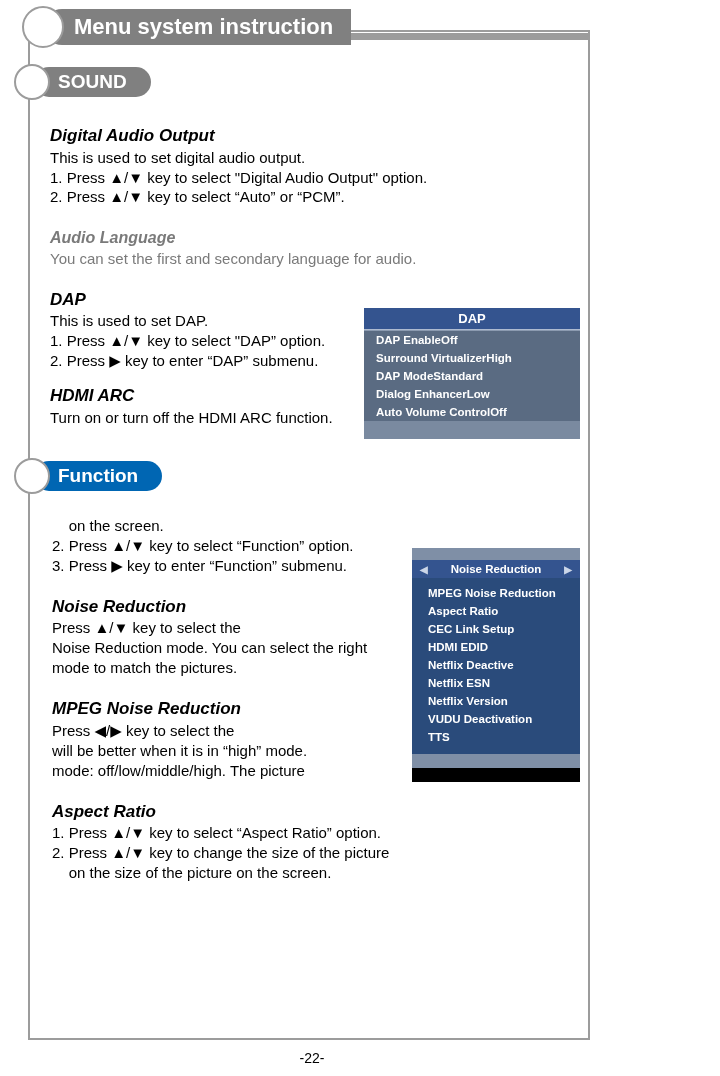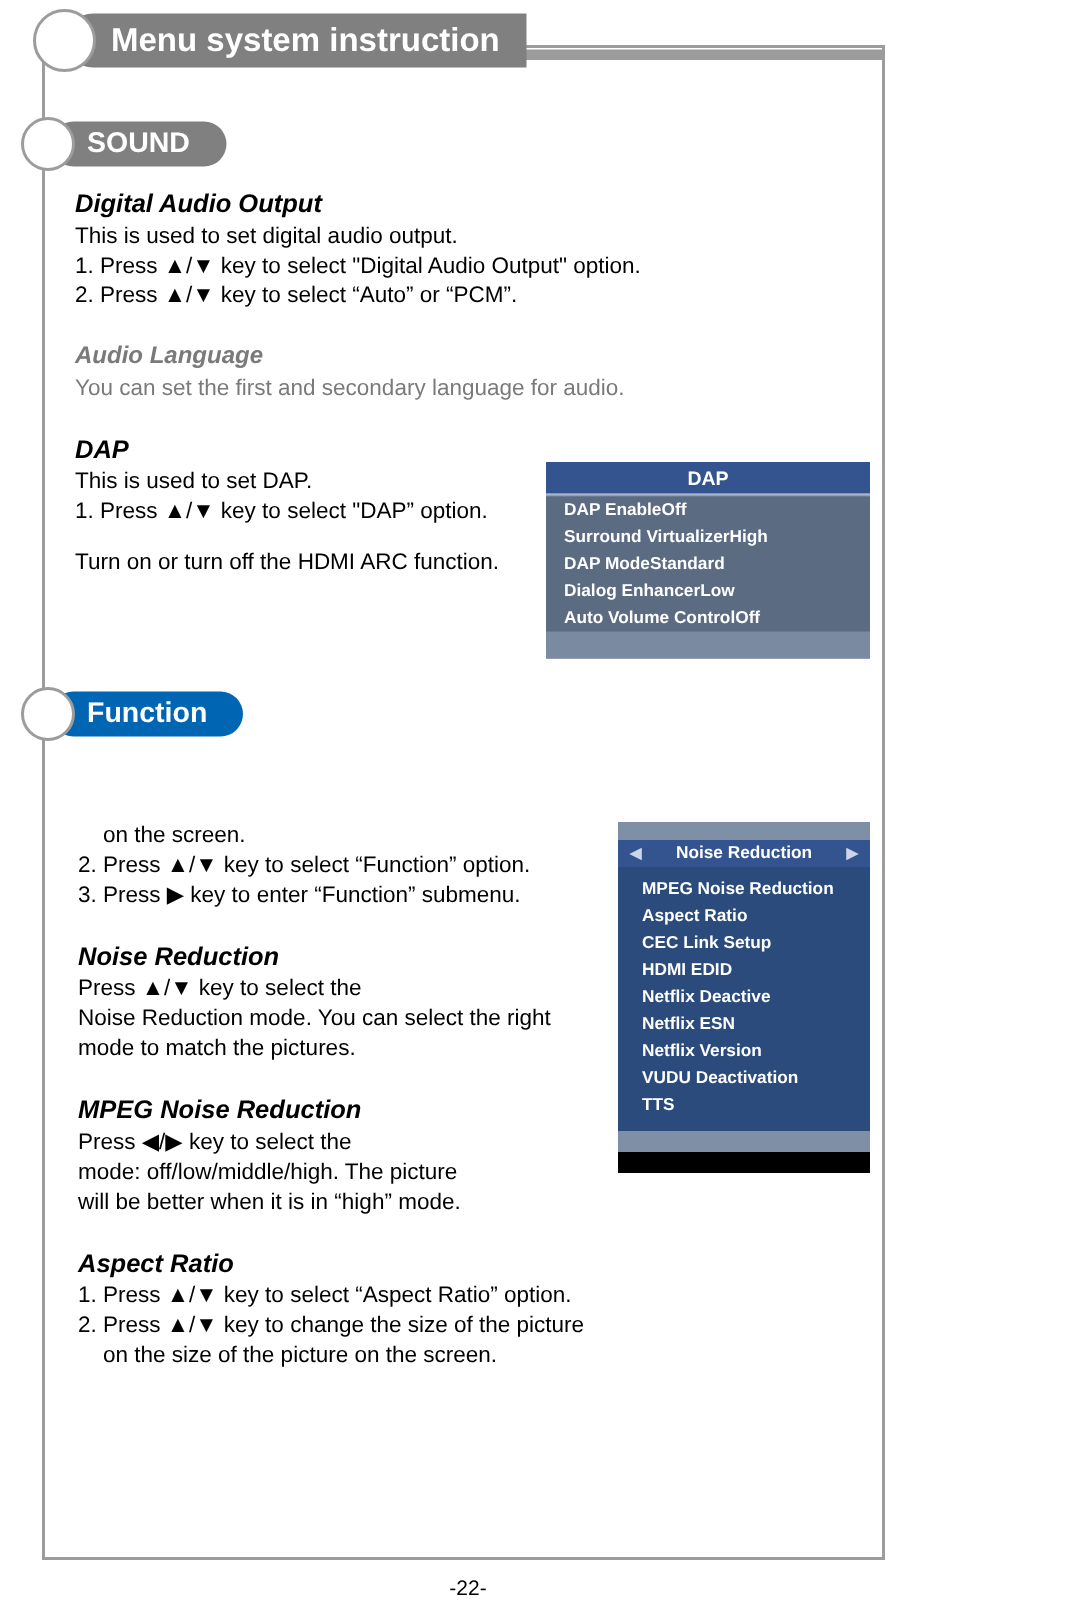--- a/index.html
+++ b/index.html
@@ -228,44 +228,46 @@
 
 <div class="page">
   <div class="outer-border"></div>
   <div class="under-title-rule"></div>
 
   <div class="title-tab">
     <div class="title-circle"></div>
     <div class="title-pill">Menu system instruction</div>
   </div>
 
-  <div class="section-tab" style="top:78px;">
+  <div class="section-tab" style="top:64px;">
     <div class="section-circle"></div>
     <div class="section-pill">SOUND</div>
   </div>
 
   <div class="content-area">
     <p class="block-title">Digital Audio Output</p>
     <p>This is used to  set  digital  audio  output.</p>
     <p><span>1. Press </span><span class="arrow">▲/▼</span><span> key to select "Digital  Audio  Output" option.</span></p>
     <p><span>2. Press </span><span class="arrow">▲/▼</span><span> key to select  “Auto” or “PCM”.</span></p>
 
     <div class="spacer20"></div>
 
     <p class="block-title-soft">Audio Language</p>
     <p class="body-soft">You can set the first and secondary language for audio.</p>
 
     <div class="spacer20"></div>
 
     <p class="block-title">DAP</p>
     <p>This is used to  set  DAP.</p>
     <p><span>1. Press </span><span class="arrow">▲/▼</span><span> key to select "DAP” option.</span></p>
+    <p><span>2. Press </span><span class="arrow">▶</span><span> key to enter “DAP” submenu.</span></p>
 
     <div class="spacer14"></div>
 
+    <p class="block-title">HDMI ARC</p>
     <p>Turn on or turn off the HDMI ARC function.</p>
   </div>
 
   <div class="dap-panel">
     <div class="dap-header">DAP</div>
     <div class="dap-sep"></div>
     <div class="dap-row">
       <span>DAP Enable</span>
       <span>Off</span>
     </div>
@@ -288,37 +290,37 @@
     <div class="dap-footer"></div>
   </div>
 
   <div class="section-tab" style="top:448px;margin-top:10px;">
     <div class="section-circle"></div>
     <div class="section-pill section-function">Function</div>
   </div>
 
   <div class="func-area">
     <div class="fn-col">
-    <p style="white-space:pre;margin-top:31px;">    on the screen.</p>
+    <p style="white-space:pre;">    on the screen.</p>
     <p><span>2. Press  </span><span class="arrow">▲/▼</span><span> key to select “Function” option.</span></p>
     <p><span>3. Press </span><span class="arrow">▶</span><span> key to enter “Function” submenu.</span></p>
 
     <div class="spacer20"></div>
 
     <p class="block-title">Noise Reduction</p>
     <p><span>Press </span><span class="arrow">▲/▼</span><span> key to select the</span></p>
     <p>Noise Reduction mode. You can select the right</p>
     <p>mode to match the pictures.</p>
 
     <div class="spacer20"></div>
 
     <p class="block-title">MPEG Noise Reduction</p>
     <p><span>Press </span><span class="arrow">◀/▶</span><span> key to select the</span></p>
+    <p>will be better when it is in “high” mode.</p>
     <p>mode: off/low/middle/high. The picture</p>
-    <p>will be better when it is in “high” mode.</p>
 
     <div class="spacer20"></div>
 
     <p class="block-title">Aspect Ratio</p>
     <p><span>1. Press </span><span class="arrow">▲/▼</span><span> key to select “Aspect Ratio”  option.</span></p>
     <p><span>2. Press </span><span class="arrow">▲/▼</span><span> key to change the size of the picture</span></p>
     <p style="white-space:pre;">    on the size of the picture on the screen.</p>
     </div>
   </div>
 

